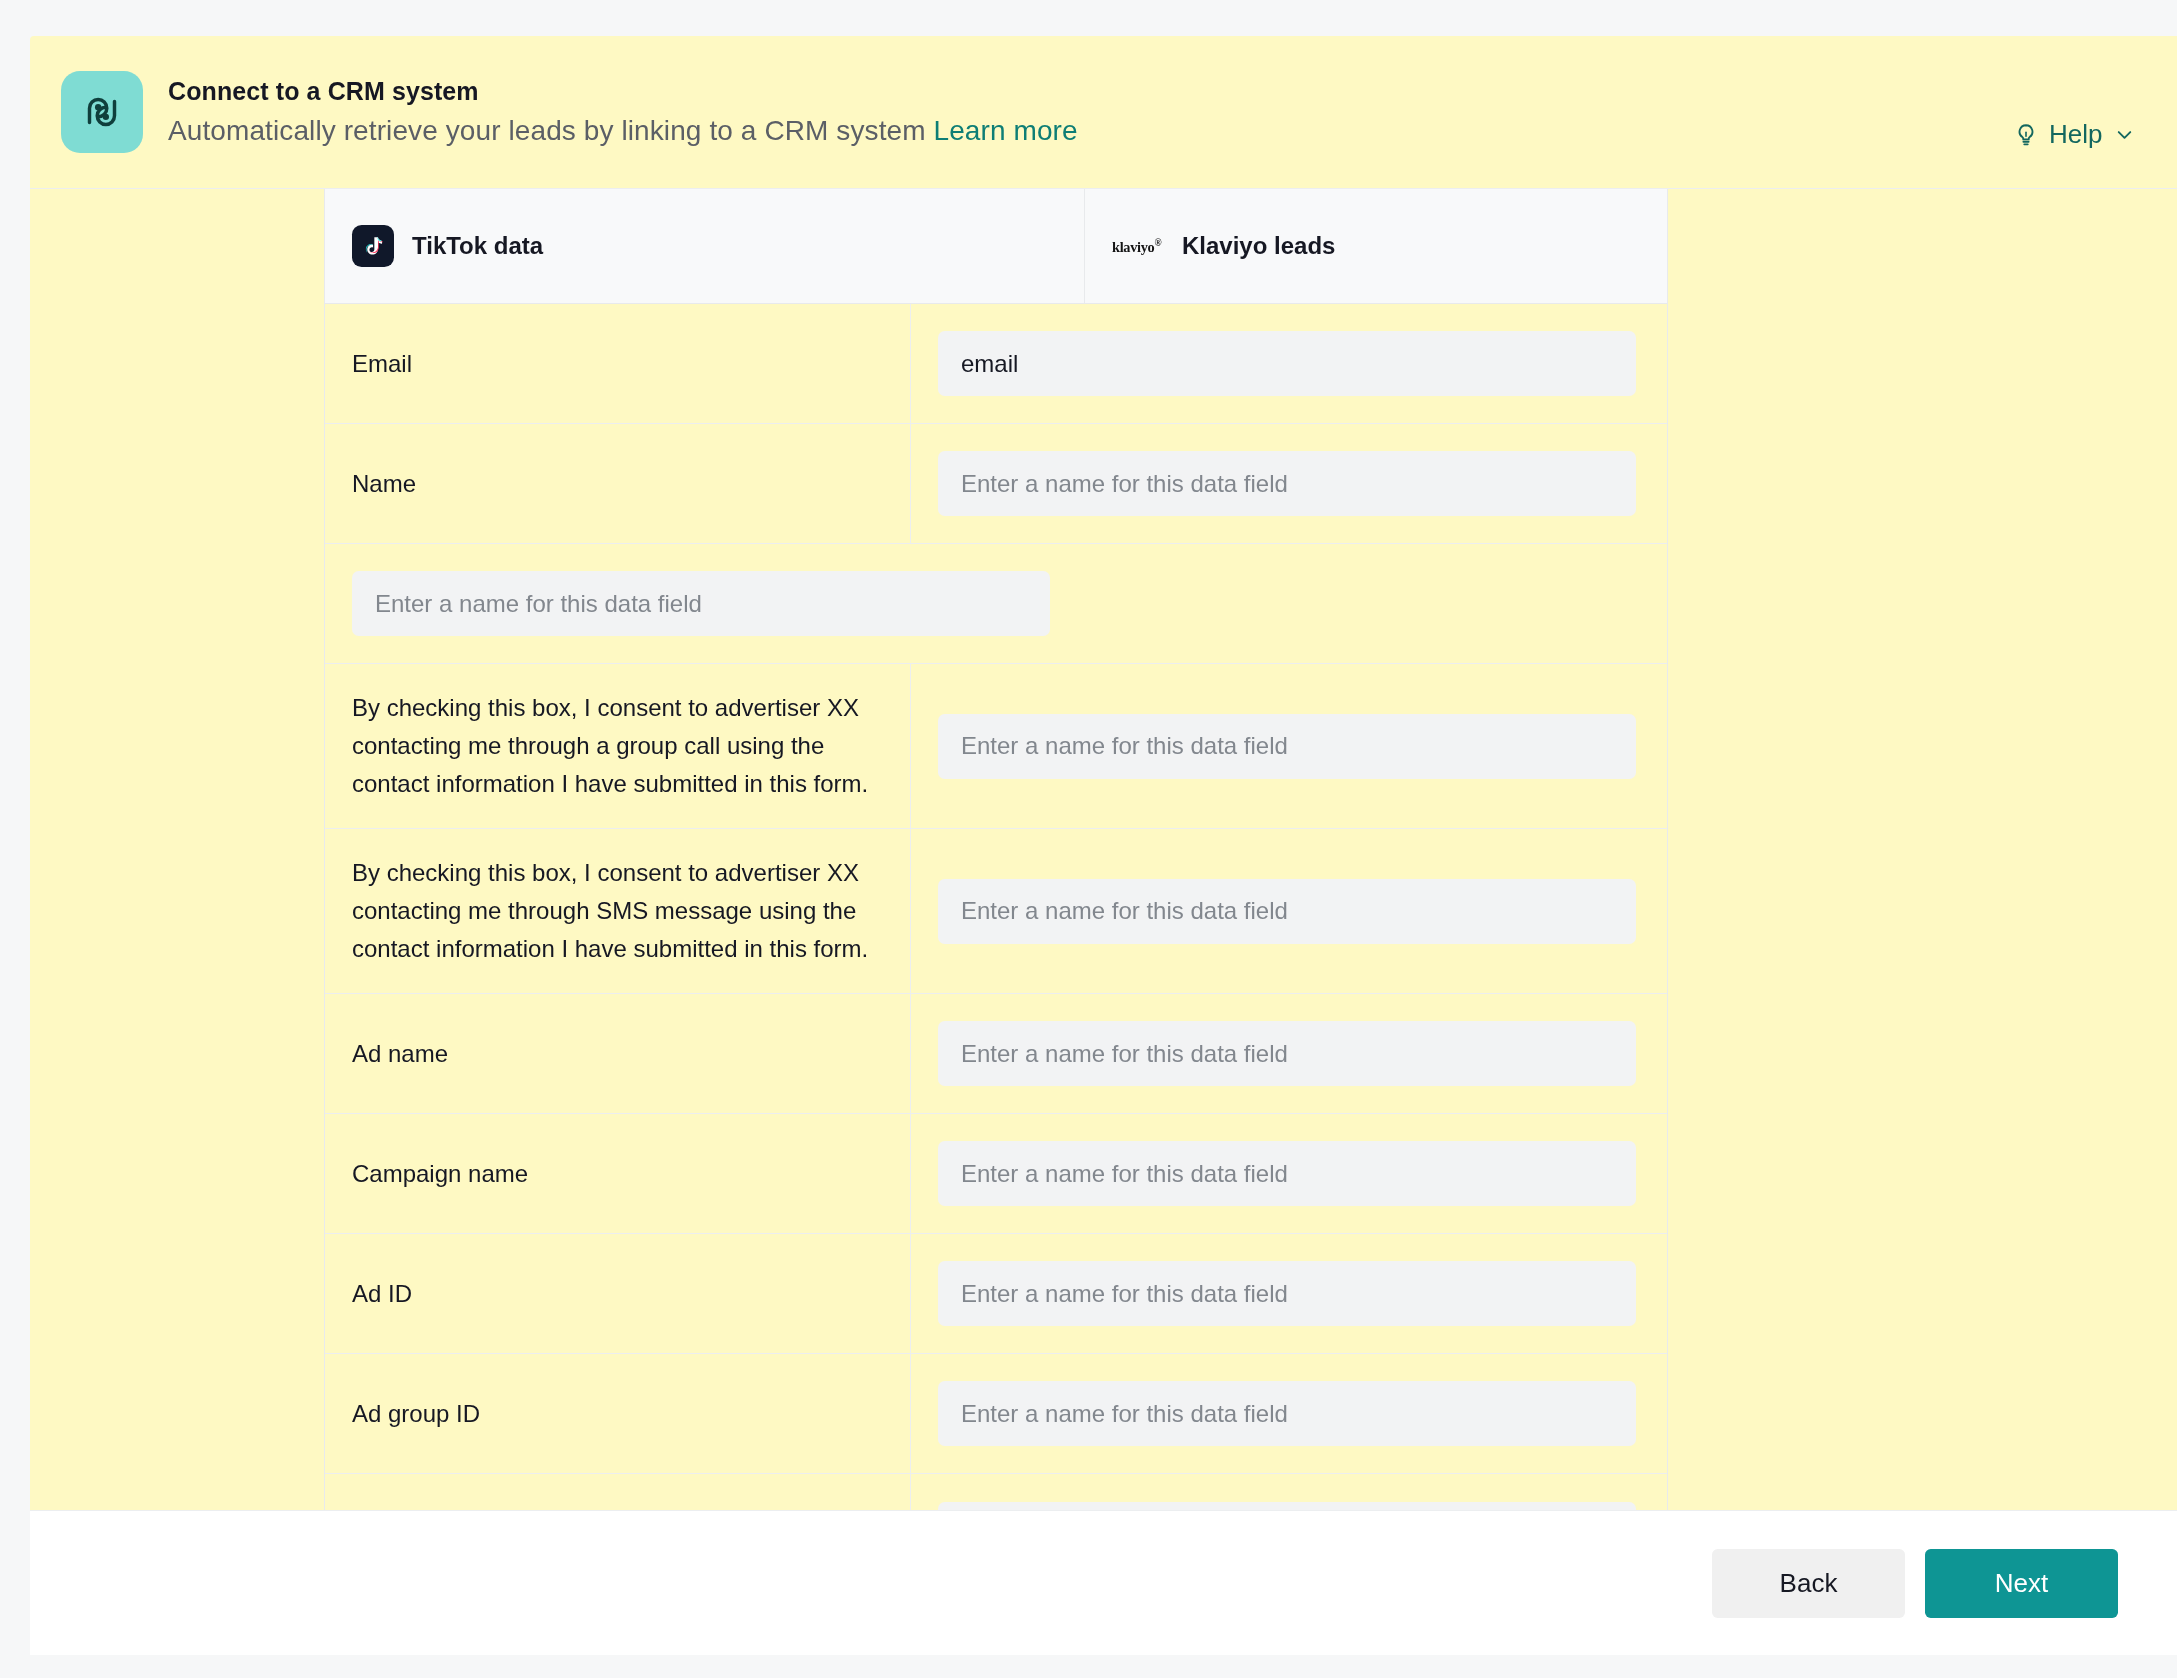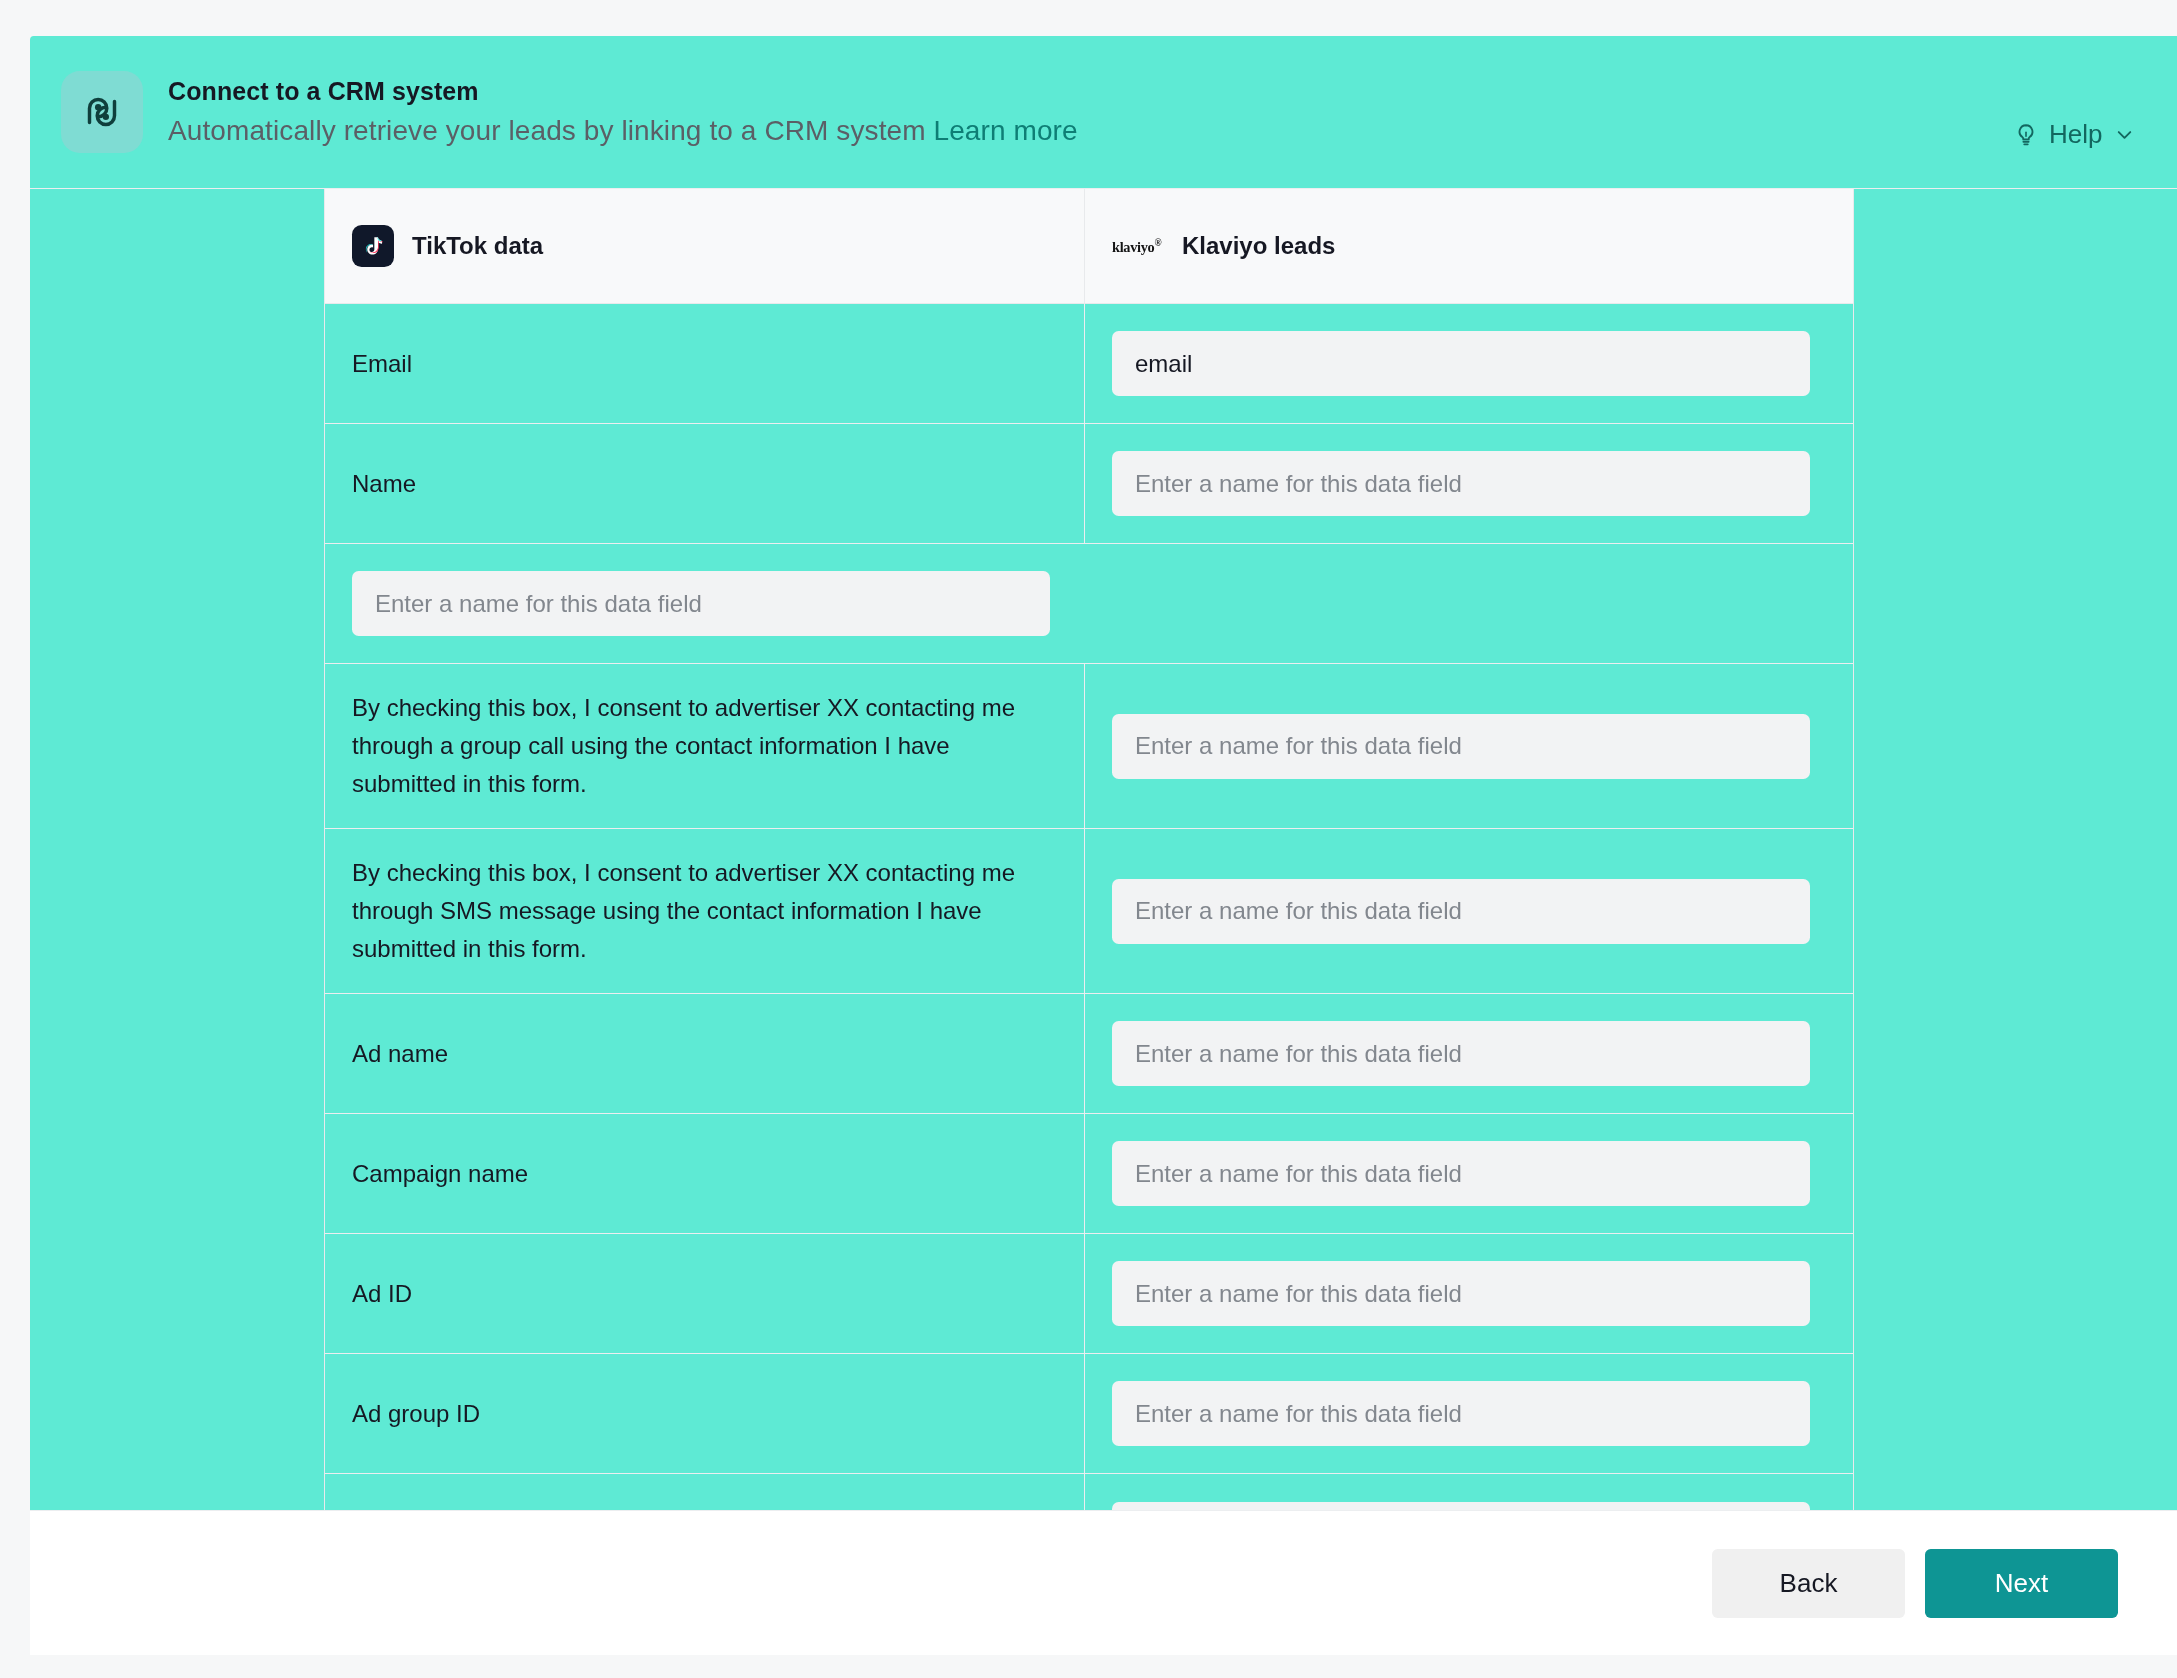--- a/index.html
+++ b/index.html
@@ -19,21 +19,21 @@
     background: #f6f7f8;
   }
 
   
   .card {
     position: absolute;
     left: 30px;
     top: 36px;
     width: 2148px;
     height: 1619px;
-    background: #5eead4;
+    background: #fef9c3;
     border-top-left-radius: 3.8px;
     display: flex;
     flex-direction: column;
   }
 
   
   .header {
     position: relative;
     height: 153px;
     flex: 0 0 153px;
@@ -97,21 +97,21 @@
   .body {
     position: relative;
     flex: 1 1 auto;
     overflow: hidden;
   }
 
   .table {
     position: absolute;
     left: 294px;
     top: 0px;
-    width: 1530px;
+    width: 1344px;
     border-left: 1px solid #e8eaec;
     border-right: 1px solid #e8eaec;
   }
 
   .thead {
     display: flex;
     height: 115px;
     background: #f8f9fa;
     border-bottom: 1px solid #e8eaec;
   }

